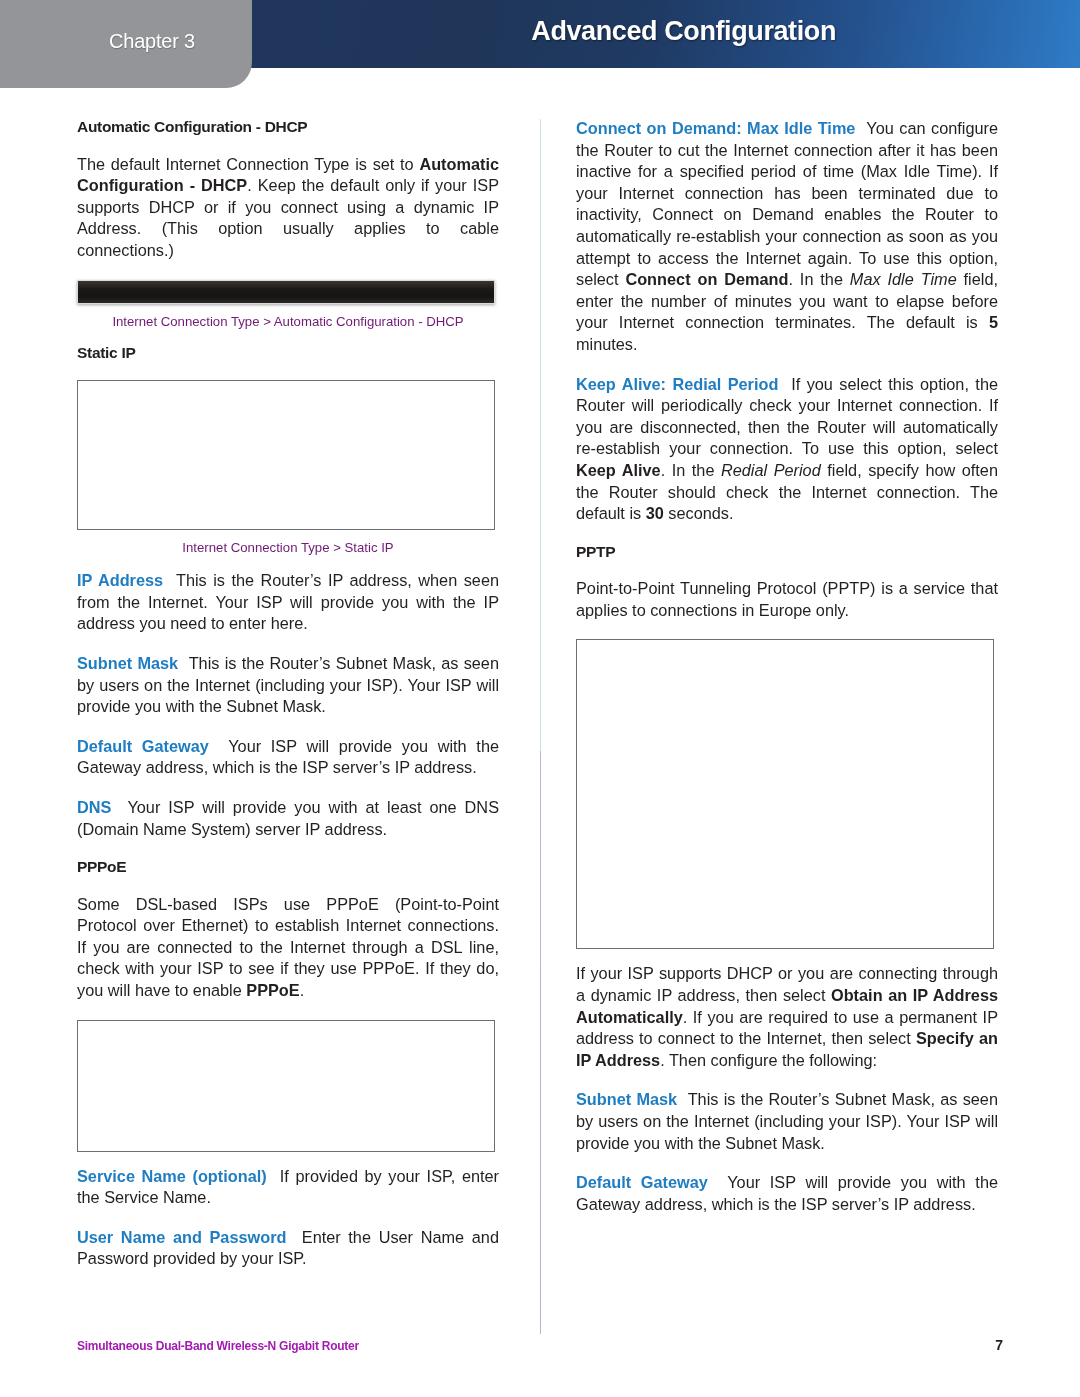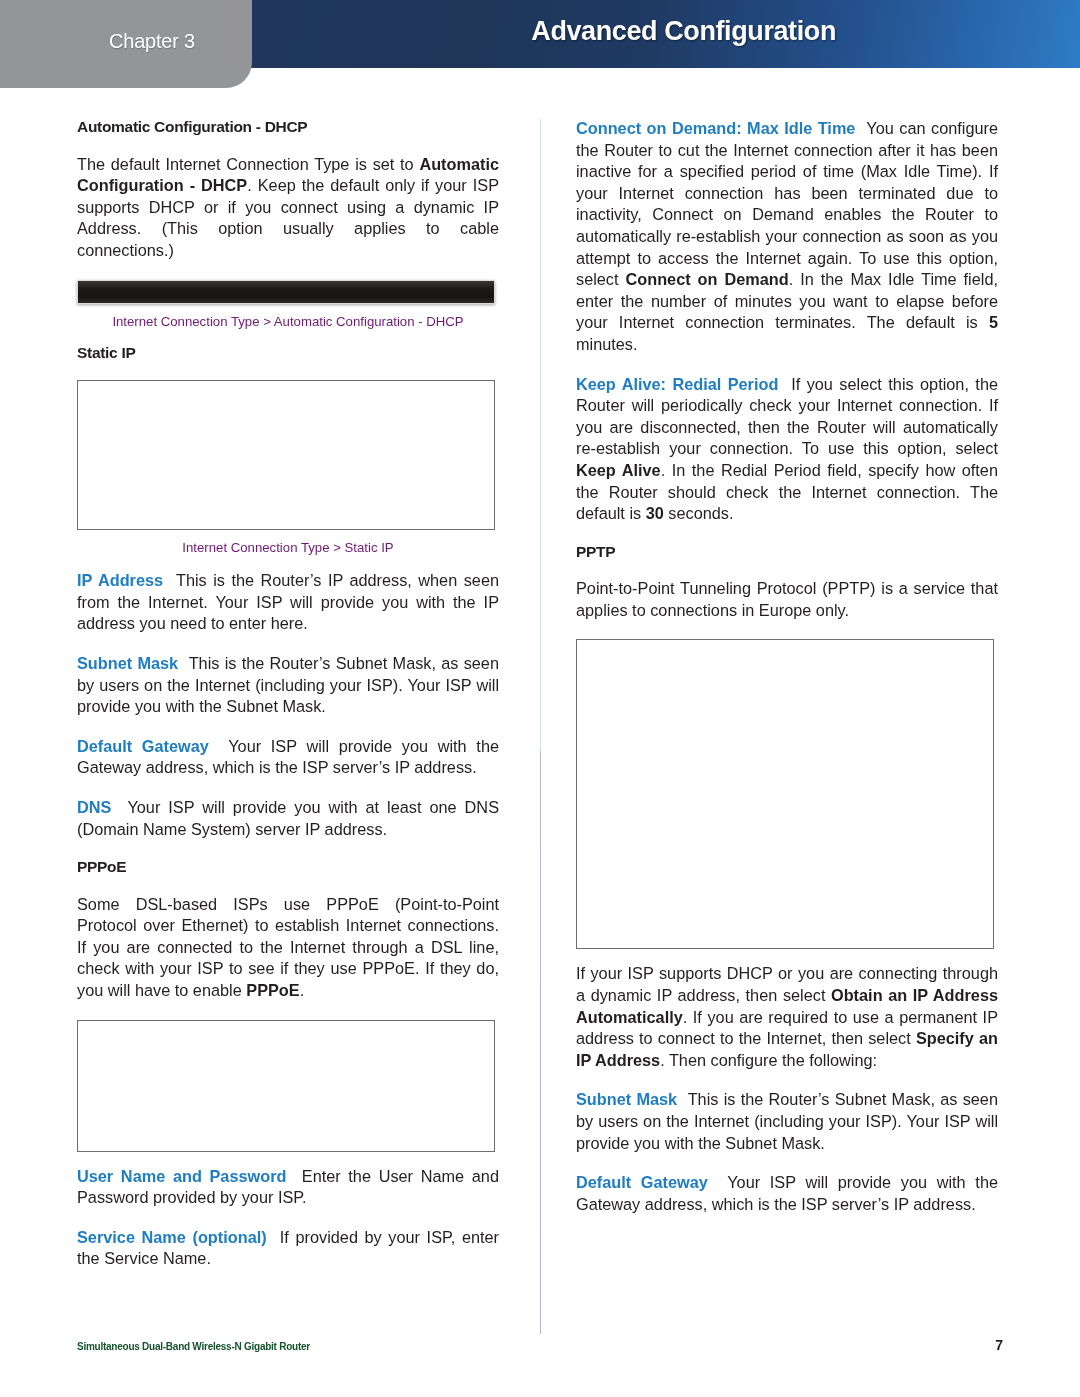--- a/index.html
+++ b/index.html
@@ -116,21 +116,21 @@
     -webkit-hyphens: none;
     hyphens: none;
   }
   p.body-text:last-child { margin-bottom: 0; }
 
   .term {
     color: #1f7dc2;
     font-weight: bold;
   }
   .bold { font-weight: bold; }
-  .ital { }
+  .ital { font-style: italic; }
 
   
   .figure { margin: 0 0 14px 0; }
   .fig-box {
     box-sizing: border-box;
     width: 418px;
     border: 1px solid #6d6e71;
     background: #ffffff;
   }
   .fig-static { height: 150px; }
@@ -158,24 +158,24 @@
   .footer {
     position: absolute;
     left: 77px;
     top: 1337px;
     width: 926px;
     display: flex;
     justify-content: space-between;
     align-items: baseline;
   }
   .footer-title {
-    font-size: 10px;
+    font-size: 12px;
     font-weight: bold;
     letter-spacing: -0.25px;
-    color: #14532d;
+    color: #a21caf;
   }
   .footer-page {
     font-size: 14px;
     font-weight: bold;
     color: #231f20;
   }
 </style>
 </head>
 <body>
 
@@ -218,23 +218,23 @@
     <p class="body-text"><span class="term">DNS</span>&nbsp;&nbsp;<span>Your ISP will provide you with at least one DNS (Domain Name System) server IP address.</span></p>
 
     <h3 class="section-heading spaced-top">PPPoE</h3>
 
     <p class="body-text"><span>Some DSL-based ISPs use PPPoE (Point-to-Point Protocol over Ethernet) to establish Internet connections. If you are connected to the Internet through a DSL line, check with your ISP to see if they use PPPoE. If they do, you will have to enable </span><span class="bold">PPPoE</span><span>.</span></p>
 
     <div class="figure">
       <div class="fig-box fig-pppoe"></div>
     </div>
 
+    <p class="body-text"><span class="term">Service Name (optional)</span>&nbsp;&nbsp;<span>If provided by your ISP, enter the Service Name.</span></p>
+
     <p class="body-text"><span class="term">User Name and Password</span>&nbsp;&nbsp;<span>Enter the User Name and Password provided by your ISP.</span></p>
-
-    <p class="body-text"><span class="term">Service Name (optional)</span>&nbsp;&nbsp;<span>If provided by your ISP, enter the Service Name.</span></p>
 
   </div>
 
   <div class="column col-right">
 
     <p class="body-text"><span class="term">Connect on Demand: Max Idle Time</span>&nbsp;&nbsp;<span>You can configure the Router to cut the Internet connection after it has been inactive for a specified period of time (Max Idle Time). If your Internet connection has been terminated due to inactivity, Connect on Demand enables the Router to automatically re-establish your connection as soon as you attempt to access the Internet again. To use this option, select </span><span class="bold">Connect on Demand</span><span>. In the </span><span class="ital">Max Idle Time</span><span> field, enter the number of minutes you want to elapse before your Internet connection terminates. The default is </span><span class="bold">5</span><span> minutes.</span></p>
 
     <p class="body-text"><span class="term">Keep Alive: Redial Period</span>&nbsp;&nbsp;<span>If you select this option, the Router will periodically check your Internet connection. If you are disconnected, then the Router will automatically re-establish your connection. To use this option, select </span><span class="bold">Keep Alive</span><span>. In the </span><span class="ital">Redial Period</span><span> field, specify how often the Router should check the Internet connection. The default is </span><span class="bold">30</span><span> seconds.</span></p>
 
     <h3 class="section-heading">PPTP</h3>

